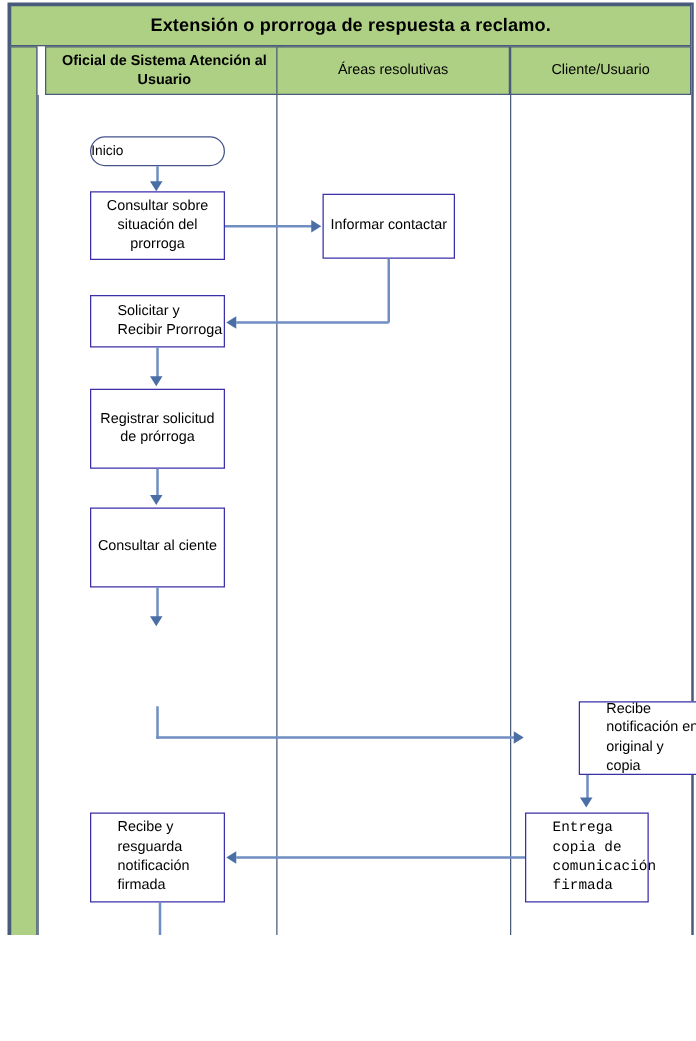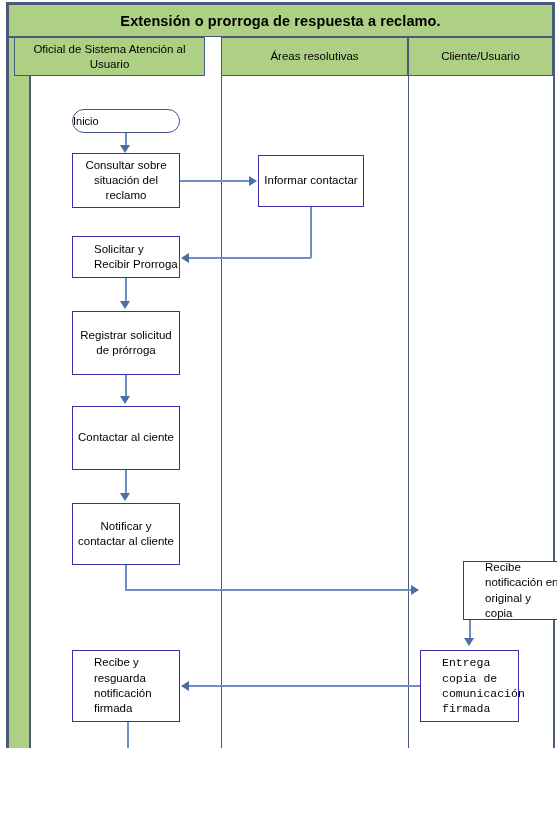--- a/index.html
+++ b/index.html
@@ -18,21 +18,21 @@
 
   
   .spine{position:absolute;left:8px;top:37px;width:22px;height:792px;
          background:#aed084;border:1px solid #4a5a7a;box-sizing:border-box;}
 
   
   .lanehead{position:absolute;top:37px;height:39px;background:#aed084;
             border:1px solid #4a5a7a;box-sizing:border-box;
             display:flex;align-items:center;justify-content:center;text-align:center;}
   .lanehead span{font-size:11.5px;color:#000;line-height:1.25;padding:0 4px;}
-  #lane0{left:14px;width:191px;}
+  #lane0{left:36px;width:191px;font-weight:bold;}
   #lane1{left:221px;width:187px;}
   #lane2{left:408px;width:145px;}
 
   
   .lanesep{position:absolute;width:1px;background:#4a5a7a;top:76px;height:753px;}
   #sep0{left:30px;}
   #sep1{left:221px;}
   #sep2{left:408px;}
 
   
@@ -85,42 +85,39 @@
 
   <div class="lanesep" id="sep0"></div>
   <div class="lanesep" id="sep1"></div>
   <div class="lanesep" id="sep2"></div>
 
   <div class="term" style="left:72px;top:109px;width:108px;height:24px;">
     <span>Inicio</span>
   </div>
 
   <div class="node ctr" style="left:72px;top:153px;width:108px;height:55px;">
-    <span>Consultar sobre situación del reclamo</span>
+    <span>Consultar sobre situación del prorroga</span>
   </div>
 
   <div class="node ctr" style="left:258px;top:155px;width:106px;height:52px;">
     <span>Informar contactar</span>
   </div>
 
   <div class="node lft" style="left:72px;top:236px;width:108px;height:42px;">
     <span>Solicitar y Recibir Prorroga</span>
   </div>
 
   <div class="node ctr" style="left:72px;top:311px;width:108px;height:64px;">
     <span>Registrar solicitud de prórroga</span>
   </div>
 
   <div class="node ctr" style="left:72px;top:406px;width:108px;height:64px;">
-    <span>Contactar al ciente</span>
+    <span>Consultar al ciente</span>
   </div>
 
-  <div class="node ctr" style="left:72px;top:503px;width:108px;height:62px;">
-    <span>Notificar y contactar al cliente</span>
-  </div>
 
   <div class="node lft" style="left:420px;top:561px;width:99px;height:59px;margin-left:43px;">
     <span>Recibe notificación en original y copia</span>
   </div>
 
   <div class="node lft" style="left:420px;top:650px;width:99px;height:72px;font-family:Liberation Mono, monospace;">
     <span>Entrega copia de comunicación firmada</span>
   </div>
 
   <div class="node lft" style="left:72px;top:650px;width:108px;height:72px;">

